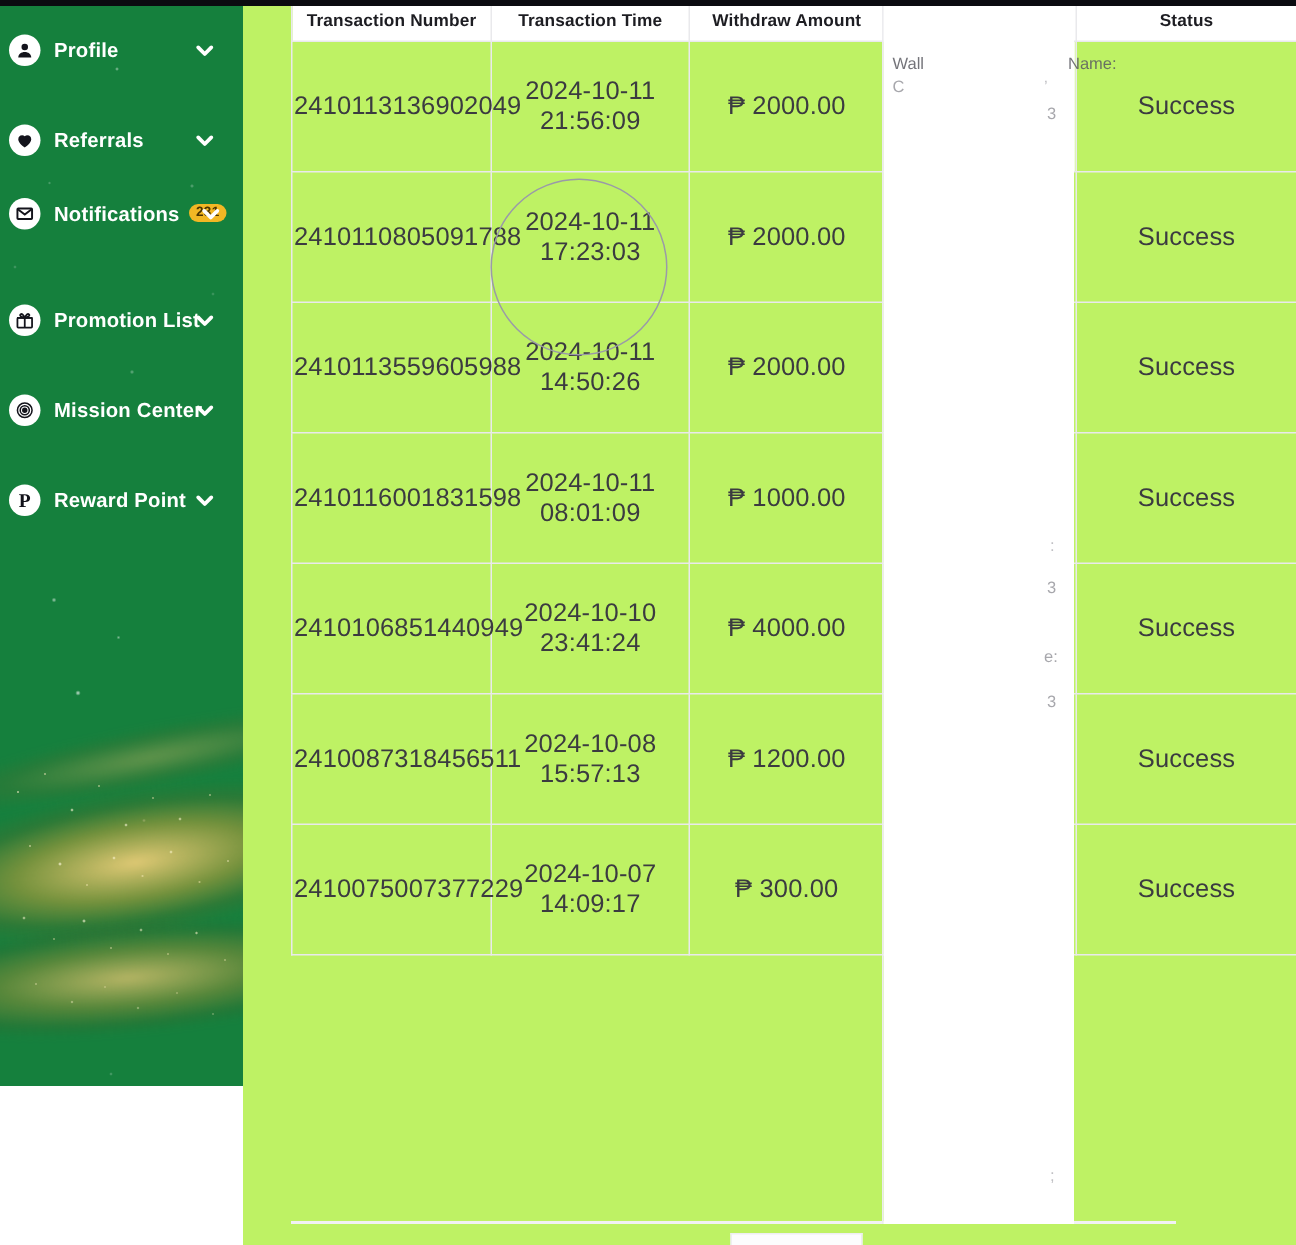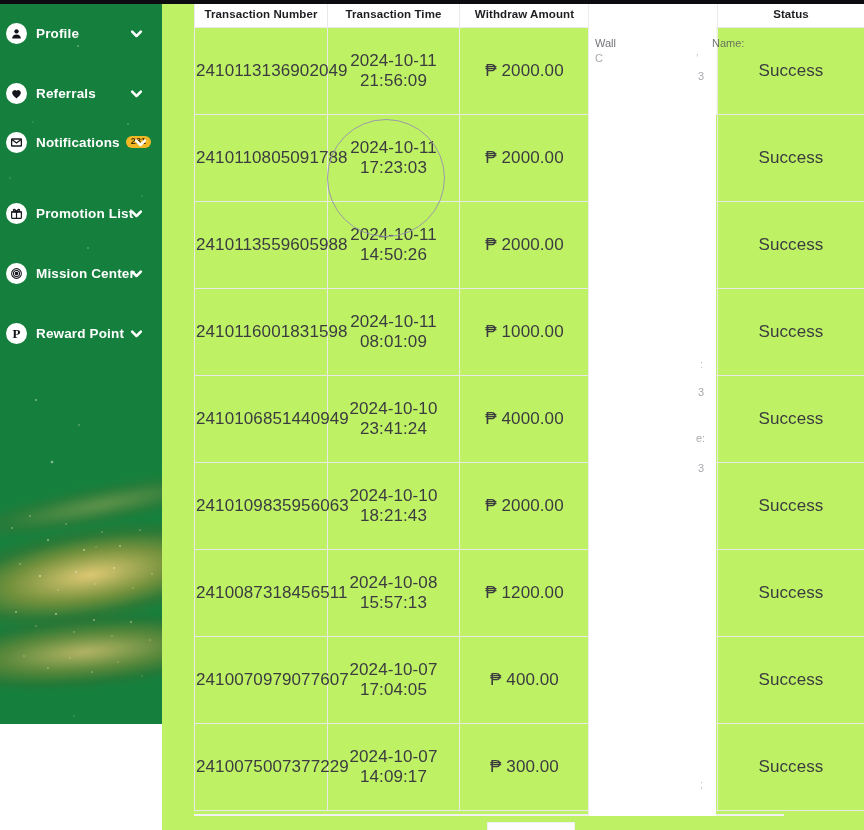--- a/index.html
+++ b/index.html
@@ -498,38 +498,24 @@
             <td class="info"></td>
             <td>Success</td>
           </tr>
           <tr class="row-5">
             <td>2410106851440949</td>
             <td>2024-10-10 23:41:24</td>
             <td>₱ 4000.00</td>
             <td class="info"></td>
             <td>Success</td>
           </tr>
-          <tr class="row-6">
-            <td>2410109835956063</td>
-            <td>2024-10-10 18:21:43</td>
-            <td>₱ 2000.00</td>
-            <td class="info"></td>
-            <td>Success</td>
-          </tr>
           <tr class="row-7">
             <td>2410087318456511</td>
             <td>2024-10-08 15:57:13</td>
             <td>₱ 1200.00</td>
-            <td class="info"></td>
-            <td>Success</td>
-          </tr>
-          <tr class="row-8">
-            <td>2410070979077607</td>
-            <td>2024-10-07 17:04:05</td>
-            <td>₱ 400.00</td>
             <td class="info"></td>
             <td>Success</td>
           </tr>
           <tr class="row-10">
             <td>2410075007377229</td>
             <td>2024-10-07 14:09:17</td>
             <td>₱ 300.00</td>
             <td class="info"></td>
             <td>Success</td>
           </tr>

